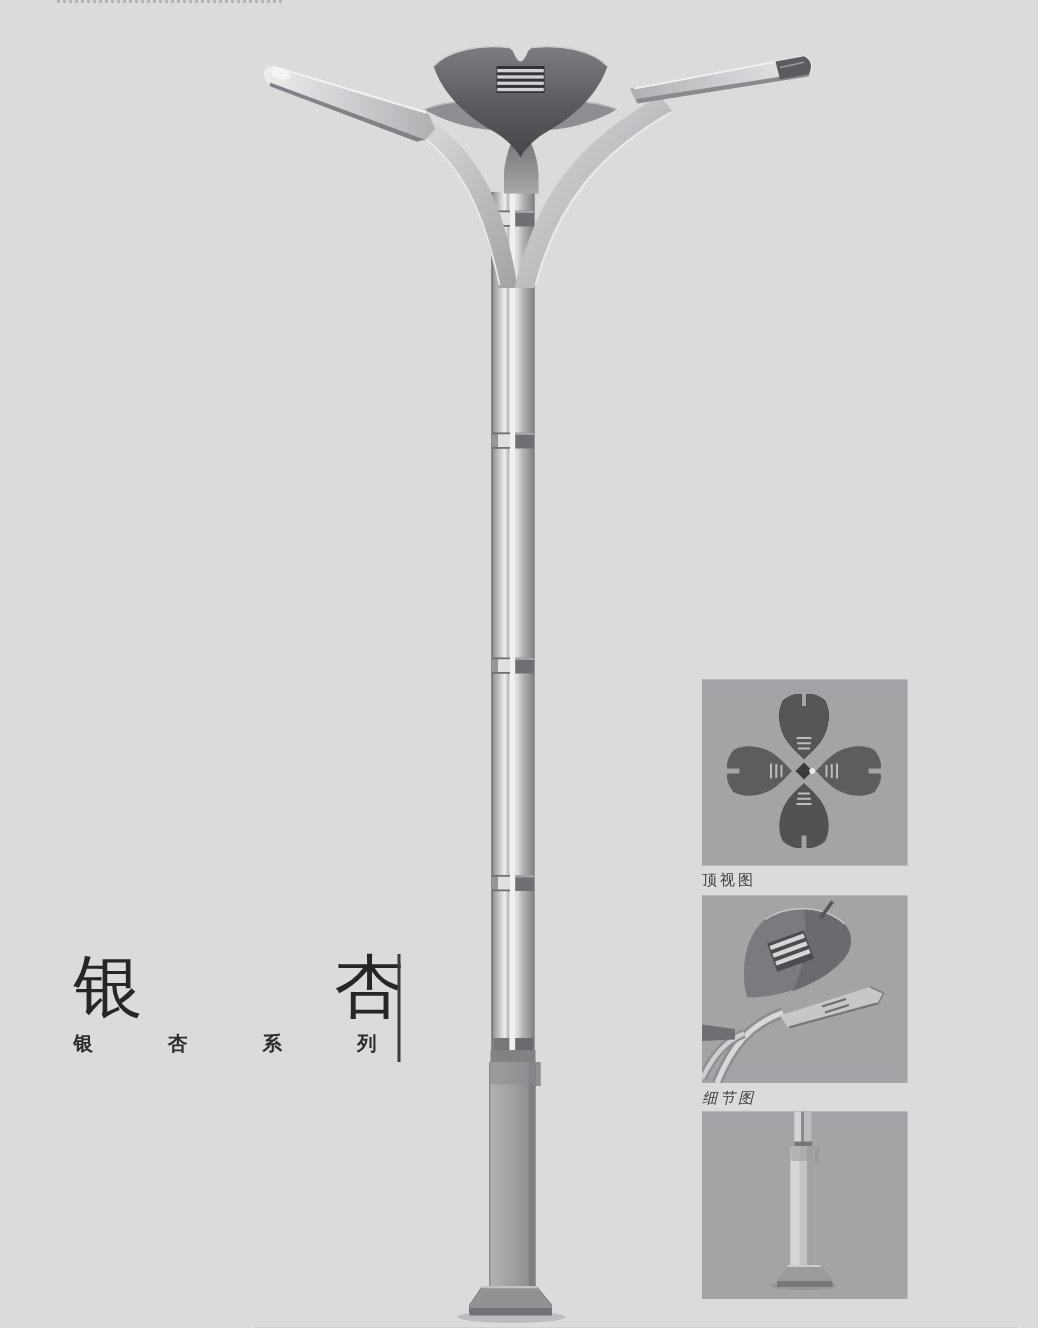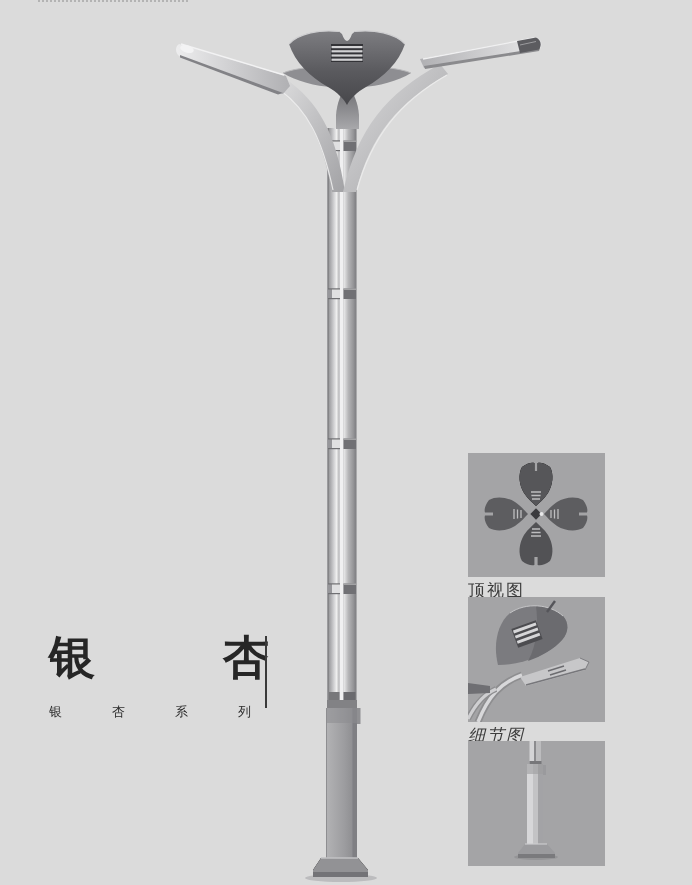--- a/index.html
+++ b/index.html
@@ -11,37 +11,37 @@
   }
   .top-artifact {
     position:absolute; left:38px; top:0; width:150px; height:3px;
     border-top:2px dotted rgba(145,145,145,0.55);
   }
   .lamp-svg { position:absolute; left:0; top:0; }
 
   .title-block { position:absolute; left:0; top:0; }
   .title-main {
     position:absolute; left:49px; top:634px;
-    font-size:46px; font-weight:700; color:#262626;
+    font-size:46px; font-weight:400; color:#262626;
     letter-spacing:128px; white-space:nowrap; line-height:1;
   }
   .title-sub {
-    position:absolute; left:49px; top:704px;
-    font-size:13px; font-weight:400; color:#2e2e2e;
+    position:absolute; left:49px; top:688px;
+    font-size:13px; font-weight:700; color:#2e2e2e;
     letter-spacing:50px; white-space:nowrap; line-height:1.2;
   }
   .title-divider {
     position:absolute; left:265px; top:636px; width:2px; height:72px;
     background:#3a3a3a;
   }
 
   .thumb { position:absolute; left:468px; width:137px; }
   .thumb-img { display:block; background:#a4a4a6; }
   .thumb-caption {
-    margin-top:5px; font-size:17px; color:#3c3c3c;
+    margin-top:5px; font-size:10px; color:#3c3c3c;
     letter-spacing:2px; line-height:1.1;
   }
   #thumb-top    { top:453px; }
   #thumb-detail { top:597px;font-style:italic; }
   #thumb-base   { top:741px; }
 </style>
 </head>
 <body>
 
 <div class="page">

